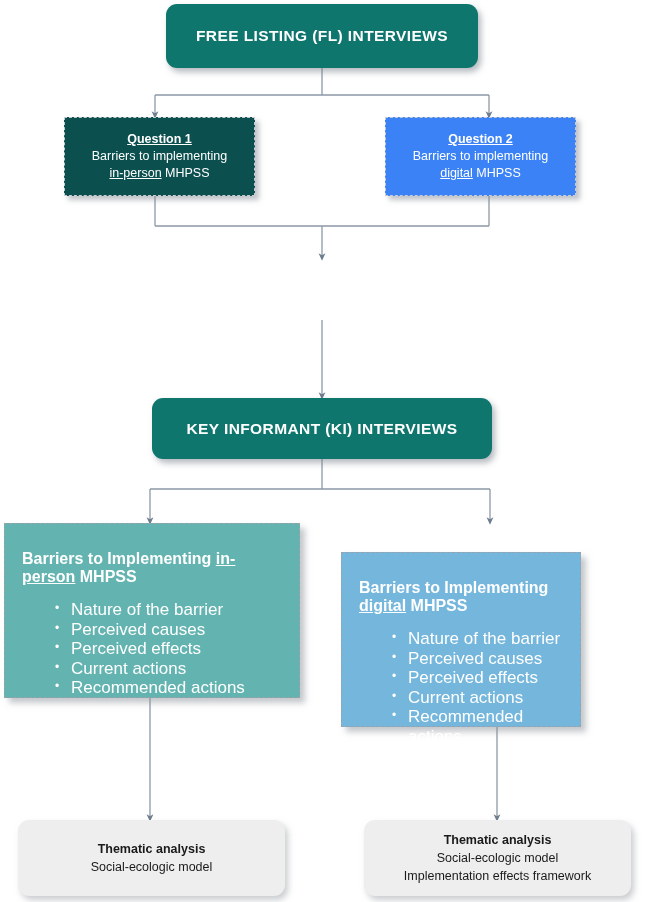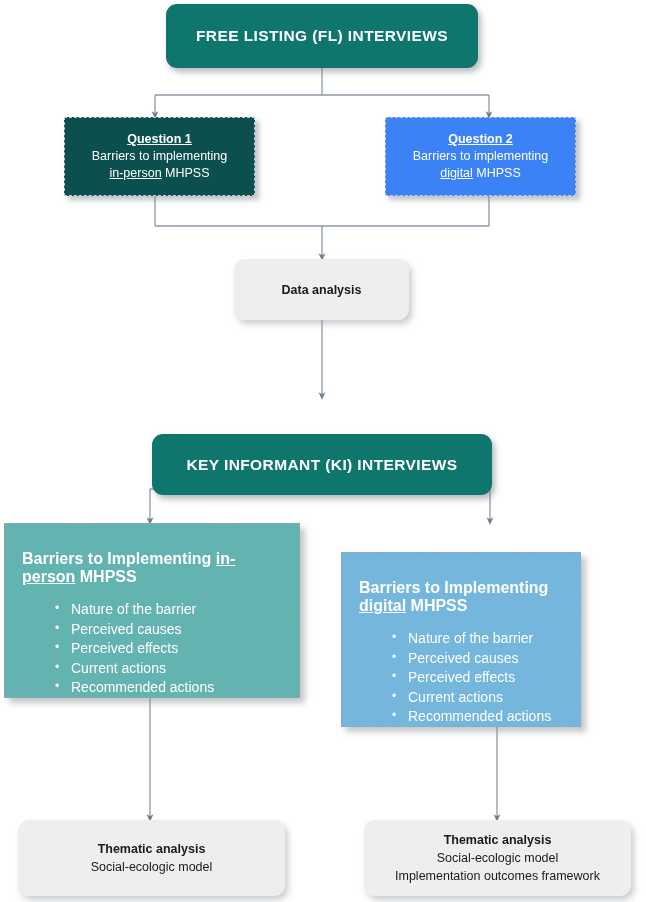--- a/index.html
+++ b/index.html
@@ -88,21 +88,21 @@
     font-size: 16px;
     font-weight: bold;
     margin: 0 0 14px 3px;
   }
   .panel ul {
     margin: 0;
     padding: 0 0 0 36px;
     list-style: none;
   }
   .panel li {
-    font-size: 14px;
+    font-size: 17px;
     line-height: 19.5px;
     position: relative;
     padding-left: 16px;
   }
   .panel li::before {
     content: "•";
     position: absolute;
     left: 0;
     top: -1px;
     font-size: 12px;
@@ -161,25 +161,22 @@
     <span class="qline">Barriers to implementing</span>
     <span class="qline"><span class="u">in-person</span><span> MHPSS</span></span>
   </div>
 
   <div class="node qbox q2" style="left:385px; top:117px; width:191px; height:79px;">
     <span class="qtitle">Question 2</span>
     <span class="qline">Barriers to implementing</span>
     <span class="qline"><span class="u">digital</span><span> MHPSS</span></span>
   </div>
 
-  <div class="node gbox" style="left:234px; top:259px; width:175px; height:61px;">
-    <span class="gtitle">Data analysis</span>
-  </div>
-
-  <div class="node hdr" style="left:152px; top:398px; width:340px; height:61px;margin-top:36px;">
+
+  <div class="node hdr" style="left:152px; top:398px; width:340px; height:61px;">
     <span class="title">KEY INFORMANT (KI) INTERVIEWS</span>
   </div>
 
   <div class="node panel panel-green" style="left:4px; top:523px; width:296px; height:175px;">
     <div class="ptitle"><span>Barriers to Implementing </span><span class="u">in-person</span><span> MHPSS</span></div>
     <ul>
       <li>Nature of the barrier</li>
       <li>Perceived causes</li>
       <li>Perceived effects</li>
       <li>Current actions</li>
@@ -199,16 +196,16 @@
   </div>
 
   <div class="node gbox" style="left:18px; top:820px; width:267px; height:76px;">
     <span class="gtitle">Thematic analysis</span>
     <span class="gline">Social-ecologic model</span>
   </div>
 
   <div class="node gbox" style="left:364px; top:820px; width:267px; height:76px;">
     <span class="gtitle">Thematic analysis</span>
     <span class="gline">Social-ecologic model</span>
-    <span class="gline">Implementation outcomes framework</span>
+    <span class="gline">Implementation effects framework</span>
   </div>
 
 </div>
 
 </body></html>

